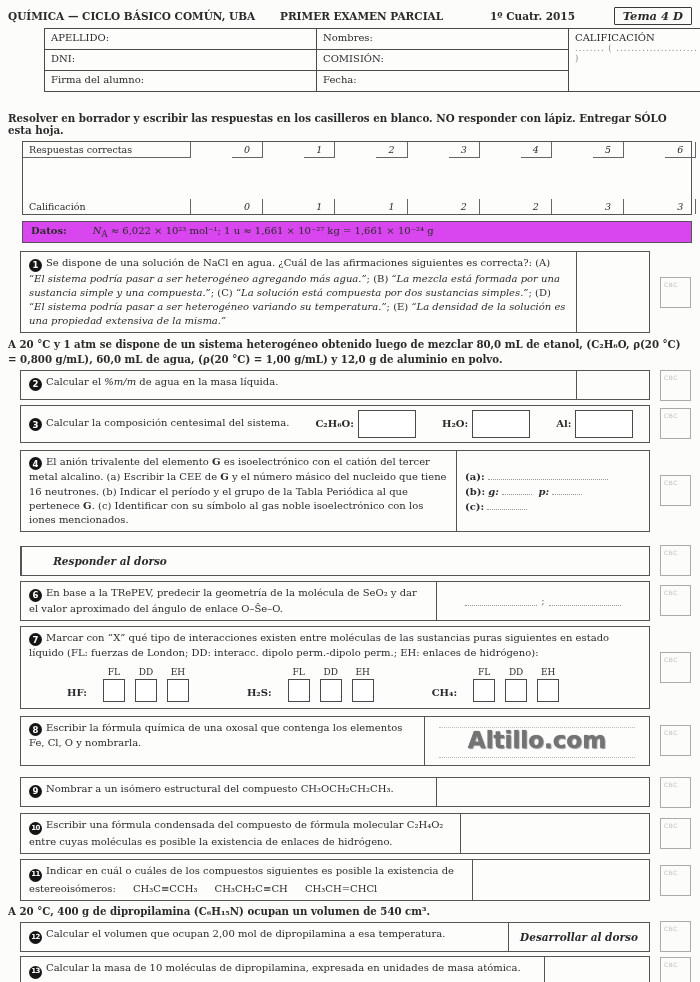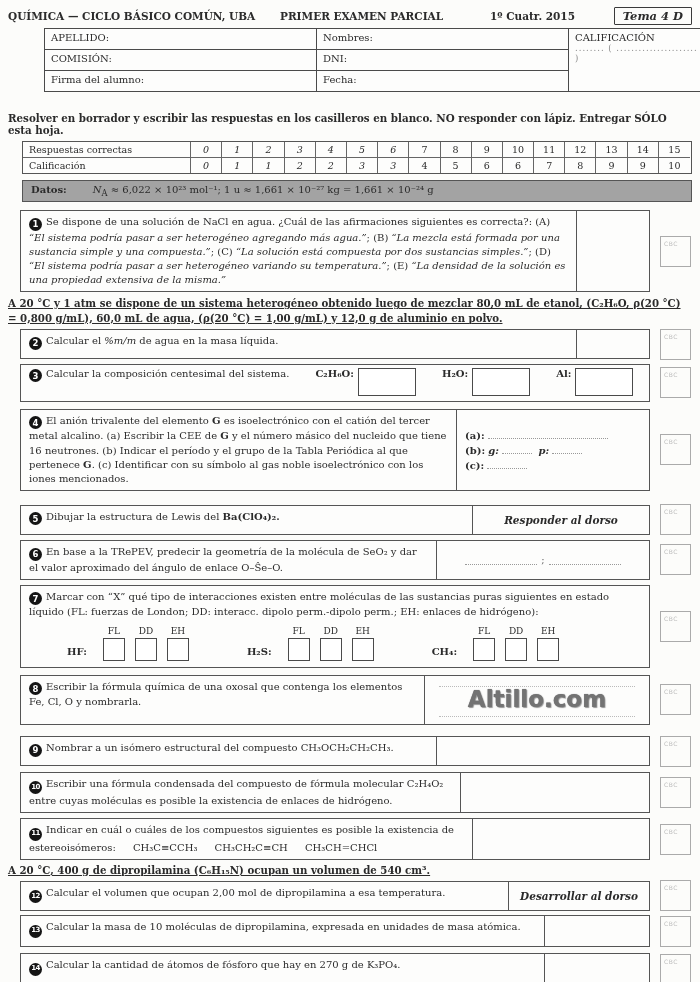--- a/index.html
+++ b/index.html
@@ -22,30 +22,30 @@
              padding:3px 6px;height:14px;font-size:10px;}
   .info-cell.last-row{border-bottom:none;}
   .calif-cell{grid-column:3;grid-row:1 / span 3;border-bottom:none;border-right:none;
               display:flex;flex-direction:column;justify-content:space-between;padding:3px 6px;}
   .calif-line{color:#8a8a8a;font-size:8.5px;letter-spacing:1px;padding-bottom:2px;}
 
   .instruction{font-weight:bold;font-size:10.3px;margin-top:20px;}
 
   
   .score-table{display:grid;grid-template-columns:168px repeat(16,31.2px);border:1px solid #555;
-               width:668px;margin:5px 0 0 14px;background:#fdfdfc;}
+               width:668px;margin:5px 0 0 14px;background:#fdfdfc;gap:41px;}
   .sc{border-right:1px solid #666;border-bottom:1px solid #666;height:15px;line-height:15px;
       text-align:center;font-size:9.5px;}
   .sc.lbl{text-align:left;padding-left:6px;}
   .sc.bot{border-bottom:none;}
   .sc.it{font-style:italic;}
   .score-table .sc:nth-child(17n){border-right:none;}
 
   
-  .datos{border:1px solid #555;width:652px;margin:6px 0 0 14px;padding:3px 8px;font-size:10px;background:#a3a3a3;}
+  .datos{border:1px solid #555;width:652px;margin:6px 0 0 14px;padding:3px 8px;font-size:10px;background:#d946ef;}
   .datos b{margin-right:26px;}
 
   
   .qrow{display:flex;align-items:center;margin-left:12px;}
   .qbox{width:628px;flex:none;border:1px solid #555;display:flex;align-items:stretch;background:#fdfdfc;}
   .qtext{flex:1;padding:4px 8px;line-height:1.42;}
   .qanswer{border-left:1px solid #555;flex:none;display:flex;align-items:center;justify-content:center;}
   .cbc{width:26px;height:26px;flex:none;border:1px solid #aaa;margin-left:10px;
        font-family:"DejaVu Sans","Liberation Sans",sans-serif;font-size:6px;color:#bdbdbd;
        padding:3px 0 0 3px;letter-spacing:.5px;}
@@ -53,21 +53,21 @@
         font-size:8.5px;justify-content:center;align-items:center;font-weight:bold;margin-right:4px;
         vertical-align:-2px;font-family:"DejaVu Sans","Liberation Sans",sans-serif;}
   .qnum.two{font-size:7px;letter-spacing:-.5px;}
   .it{font-style:italic;}
   .bd{font-weight:bold;}
   .bdit{font-weight:bold;font-style:italic;}
 
   .dots{display:inline-block;border-bottom:1px dotted #999;height:9px;}
 
   
-  .q3wrap{display:flex;align-items:flex-start;flex:1;padding:3px 8px;}
+  .q3wrap{display:flex;align-items:center;flex:1;padding:3px 8px;}
   .q3lab{font-weight:bold;margin-left:26px;}
   .q3in{width:56px;height:26px;border:1px solid #4a4a4a;background:#fff;margin-left:4px;}
 
   
   .q4a{padding:4px 8px;font-size:10px;display:flex;flex-direction:column;justify-content:center;gap:3px;align-items:flex-start;}
   .q4line{white-space:nowrap;}
 
   
   .chkzone{padding:2px 8px 6px 46px;display:flex;gap:58px;}
   .chkgroup{display:flex;align-items:flex-end;}
@@ -75,21 +75,21 @@
   .chkcol{display:flex;flex-direction:column;align-items:center;margin-left:10px;}
   .chkhead{font-size:9px;margin-bottom:2px;text-align:center;}
   .chkbox{width:20px;height:21px;border:1px solid #4a4a4a;background:#fff;}
 
   
   .wmcell{flex-direction:column;gap:1px;padding:4px 6px;}
   .wmdots{width:92%;border-bottom:1px dotted #bbb;height:4px;}
   .watermark{font-family:"DejaVu Sans","Liberation Sans",sans-serif;font-weight:bold;font-size:23px;
              color:#737373;text-shadow:0 0 1px #6e6e6e,1px 1px 1px #9a9a9a,-1px -1px 1px #fff;line-height:1;}
 
-  .intro{font-weight:bold;font-size:10.2px;margin-top:4px;line-height:1.4;text-decoration:underline;}
+  .intro{font-weight:bold;font-size:10.2px;margin-top:4px;line-height:1.4;}
 
   .q6ans{gap:4px;}
   .q6ans .dots{width:72px;}
   .q6semi{color:#555;}
 
   .q11comp{margin-left:14px;}
   .ralign-note{font-size:10.5px;}
 </style>
 </head>
 <body>
@@ -104,22 +104,22 @@
     <div class="tema-box">Tema 4 D</div>
   </div>
 
   <div class="info-table">
     <div class="info-cell">APELLIDO:</div>
     <div class="info-cell">Nombres:</div>
     <div class="info-cell calif-cell">
       <div>CALIFICACIÓN</div>
       <div class="calif-line">........   (   ......................   )</div>
     </div>
+    <div class="info-cell">DNI:</div>
     <div class="info-cell">COMISIÓN:</div>
-    <div class="info-cell">DNI:</div>
     <div class="info-cell last-row">Firma del alumno:</div>
     <div class="info-cell last-row">Fecha:</div>
   </div>
 
   <div class="instruction">Resolver en borrador y escribir las respuestas en los casilleros en blanco. NO responder con lápiz. Entregar SÓLO esta hoja.</div>
 
   <div class="score-table">
     <div class="sc lbl">Respuestas correctas</div>
     <div class="sc it">0</div>
     <div class="sc it">1</div>
@@ -206,23 +206,20 @@
         <div class="q4line"><span class="bd">(a):</span> <span class="dots" style="width:120px"></span></div>
         <div class="q4line"><span class="bd">(b):</span> <span class="bdit">g:</span> <span class="dots" style="width:30px"></span>&nbsp;&nbsp;<span class="bdit">p:</span> <span class="dots" style="width:30px"></span></div>
         <div class="q4line"><span class="bd">(c):</span> <span class="dots" style="width:40px"></span></div>
       </div>
     </div>
     <div class="cbc">CBC</div>
   </div>
 
   <div class="qrow" style="margin-top:13px">
     <div class="qbox" style="min-height:28px">
-      <div class="qtext">
-        <span class="qnum">5</span><span>Dibujar la estructura de Lewis del </span><span class="bd">Ba(ClO₄)₂.</span>
-      </div>
       <div class="qanswer bdit ralign-note" style="width:176px">Responder al dorso</div>
     </div>
     <div class="cbc">CBC</div>
   </div>
 
   <div class="qrow" style="margin-top:5px">
     <div class="qbox" style="min-height:34px">
       <div class="qtext">
         <span class="qnum">6</span><span>En base a la TRePEV, predecir la geometría de la molécula de SeO₂ y dar el valor aproximado del ángulo de enlace O–Ŝe–O.</span>
       </div>

